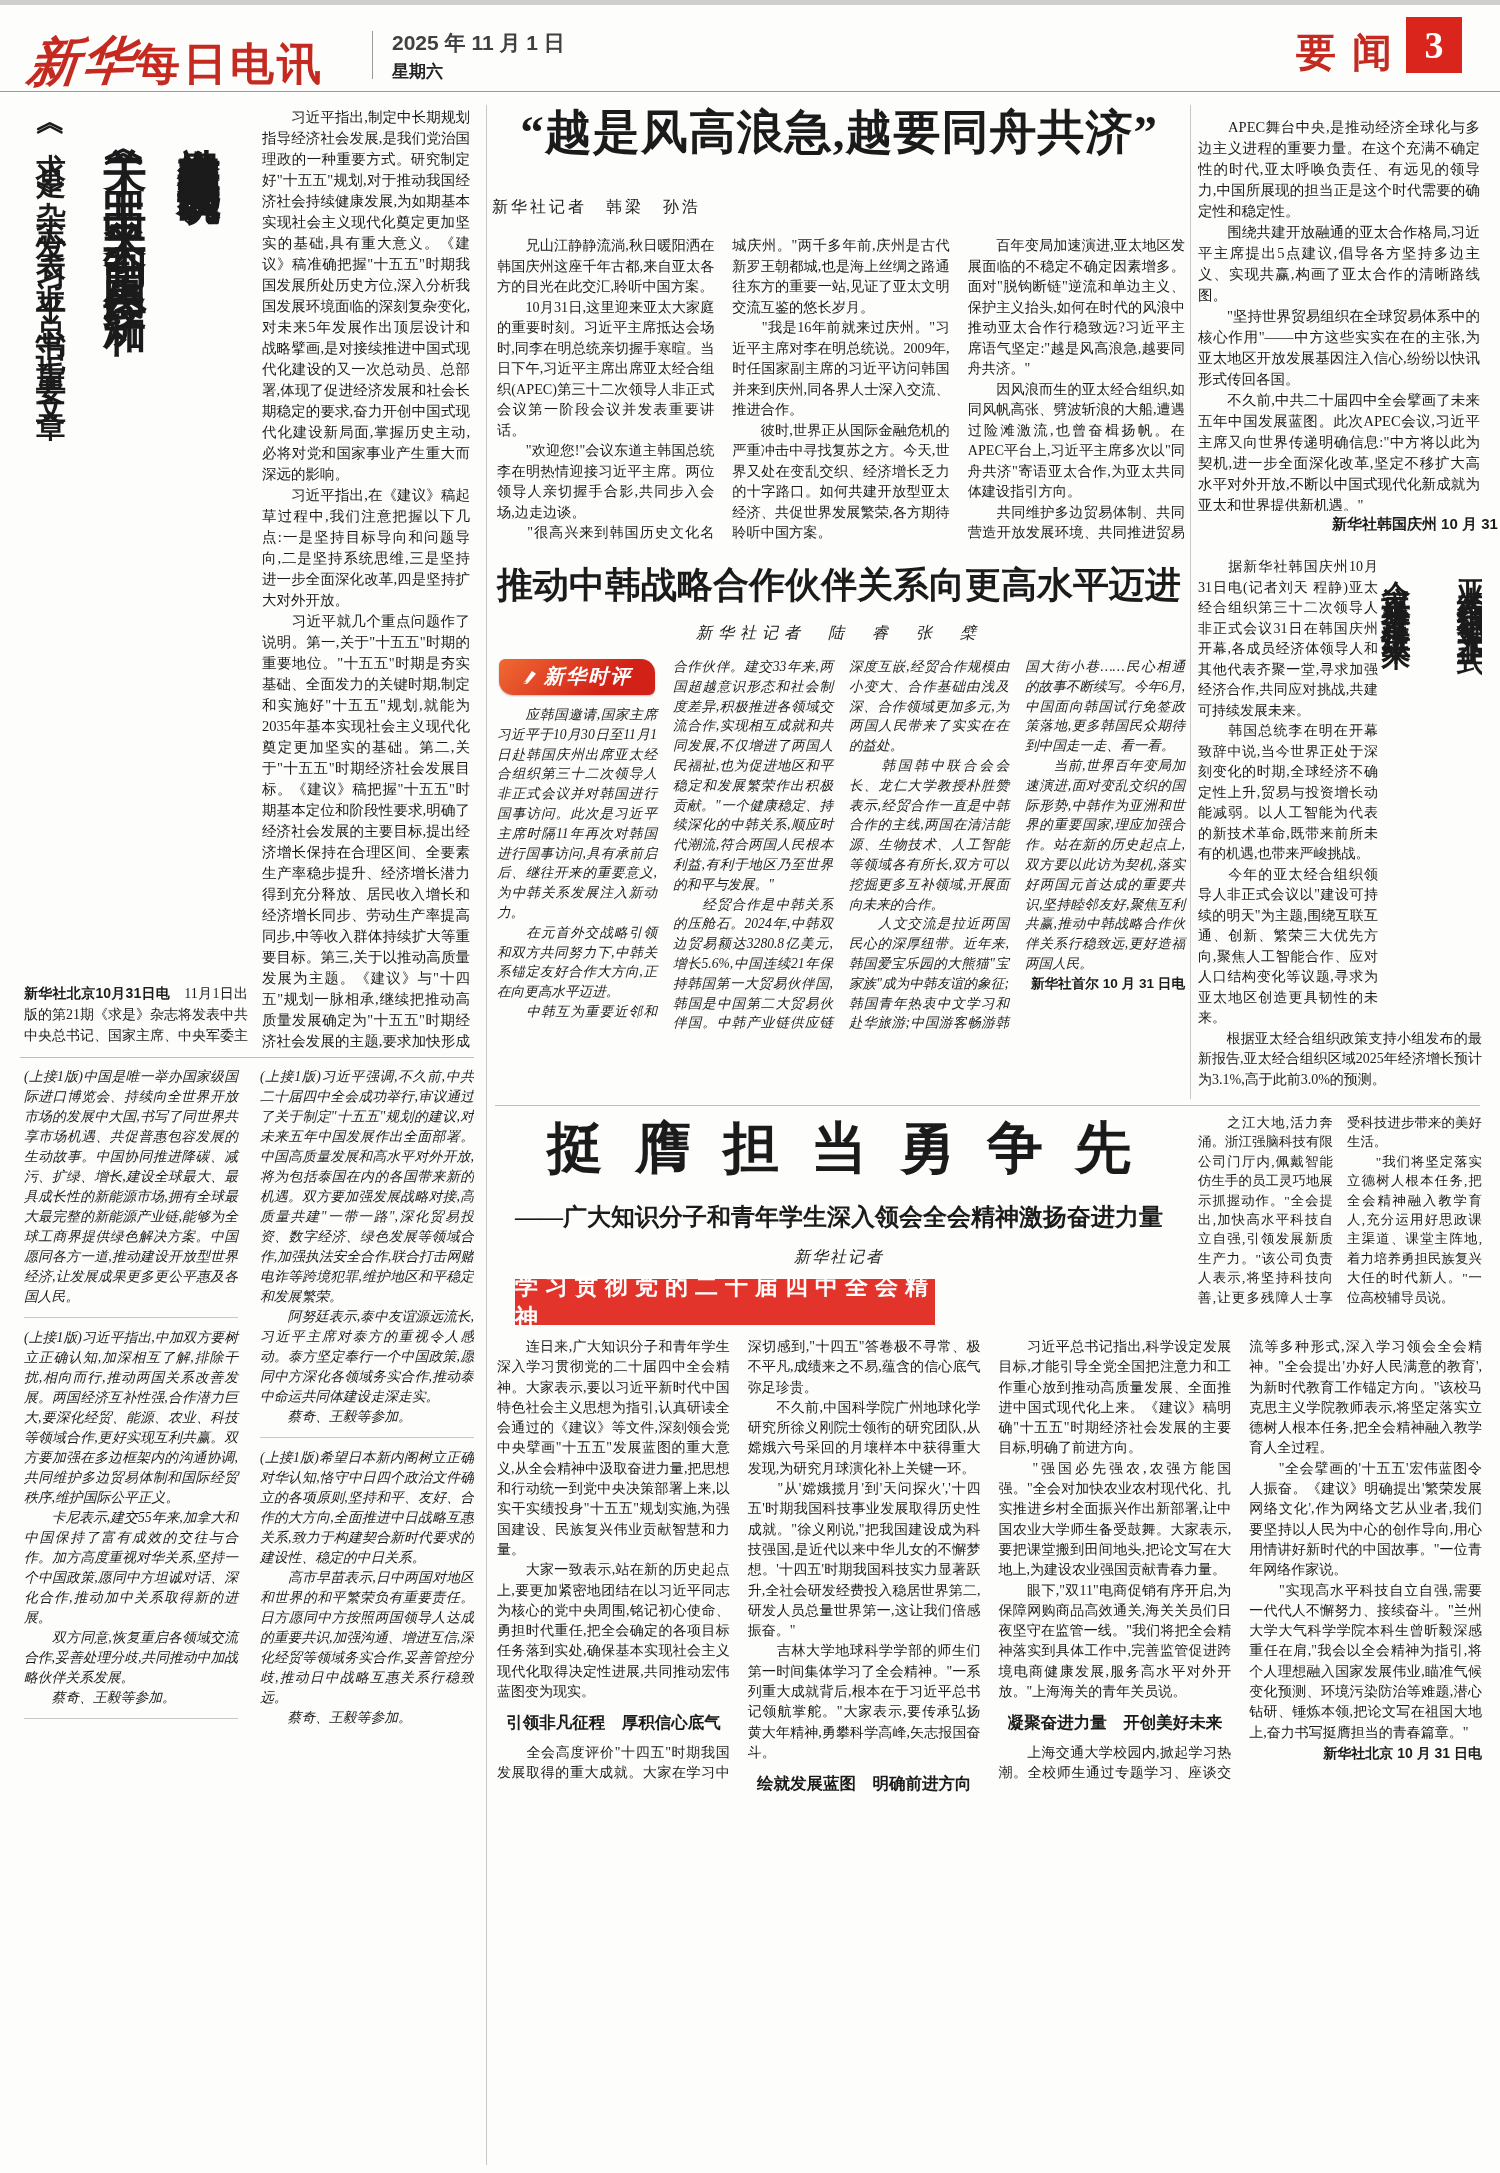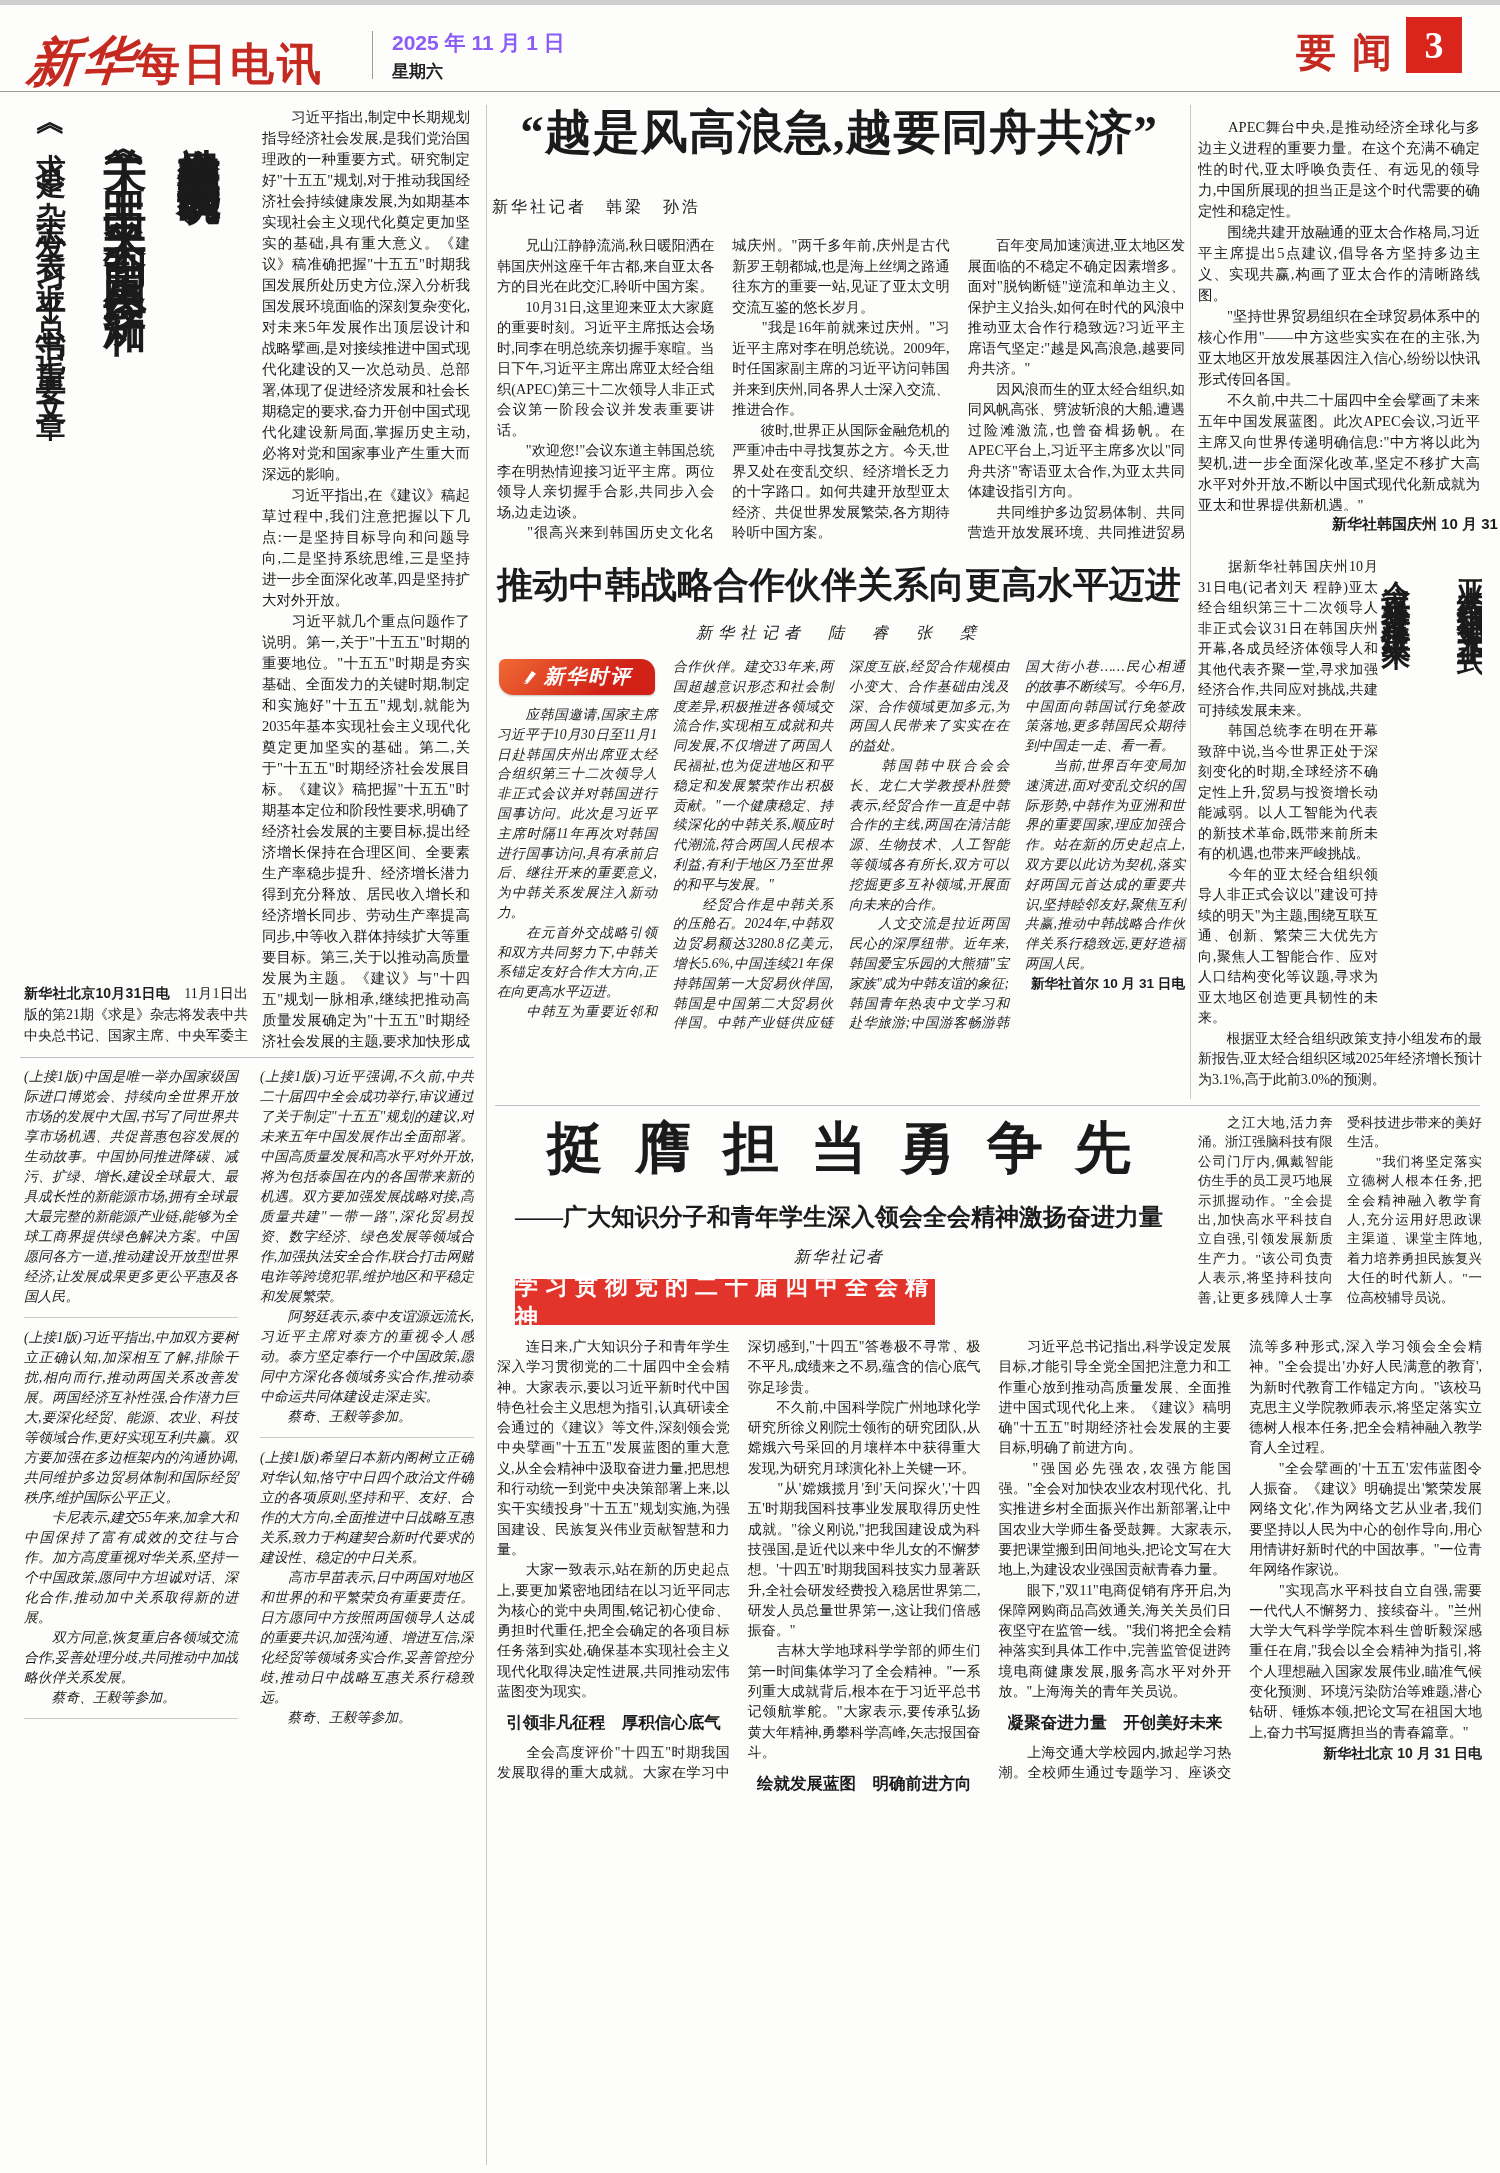--- a/index.html
+++ b/index.html
@@ -7,21 +7,21 @@
         font-family:"Liberation Serif",serif;color:#1b1b1b;overflow:hidden;
         outline:1px solid #bbb;border-top:5px solid #cfcfcf;}
   
   .masthead{position:absolute;left:0;top:0;width:1500px;height:86px;border-bottom:1px solid #9a9a9a;}
   .logo{position:absolute;left:28px;top:22px;color:#c42a20;white-space:nowrap;}
   .logo-script{font-size:52px;font-weight:900;font-style:italic;letter-spacing:2px;
                display:inline-block;transform:skewX(-8deg) rotate(-2deg);}
   .logo-rest{font-size:44px;font-weight:900;letter-spacing:3px;}
   .mast-divider{position:absolute;left:372px;top:26px;width:1px;height:48px;background:#9a9a9a;}
   .mast-date{position:absolute;left:392px;top:24px;font-family:"Liberation Sans",sans-serif;}
-  .mast-date .d1{font-size:21px;font-weight:bold;color:#8b5cf6;}
+  .mast-date .d1{font-size:21px;font-weight:bold;color:#404040;}
   .mast-date .d2{font-size:17px;font-weight:bold;color:#222;margin-top:3px;}
   .section-label{position:absolute;left:1296px;top:20px;color:#c42a20;font-size:40px;
                  font-weight:900;letter-spacing:16px;}
   .page-num{position:absolute;left:1406px;top:12px;width:56px;height:56px;background:#d9251c;
             color:#fff;font-size:38px;font-weight:900;display:flex;align-items:center;justify-content:center;}
   
   .bodytext{white-space:pre-line;text-align:justify;overflow:hidden;}
   .dl{font-family:"Liberation Sans",sans-serif;font-weight:bold;text-align:right;white-space:nowrap;}
   .vrule{position:absolute;width:1px;background:#c9c9c9;}
   .hrule{position:absolute;height:1px;background:#b9bfc4;}

